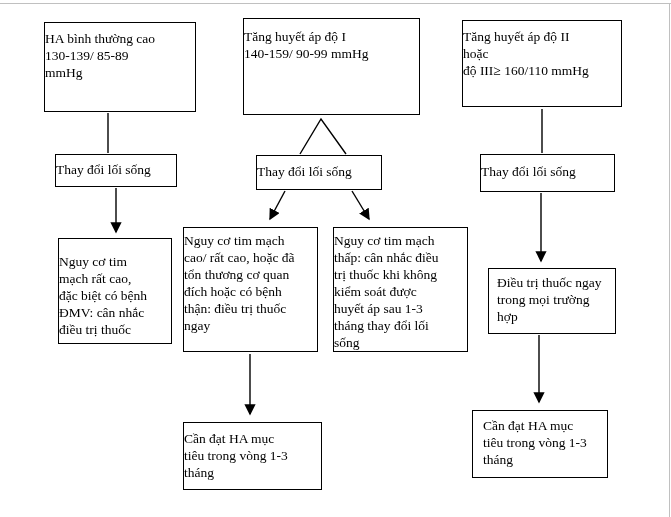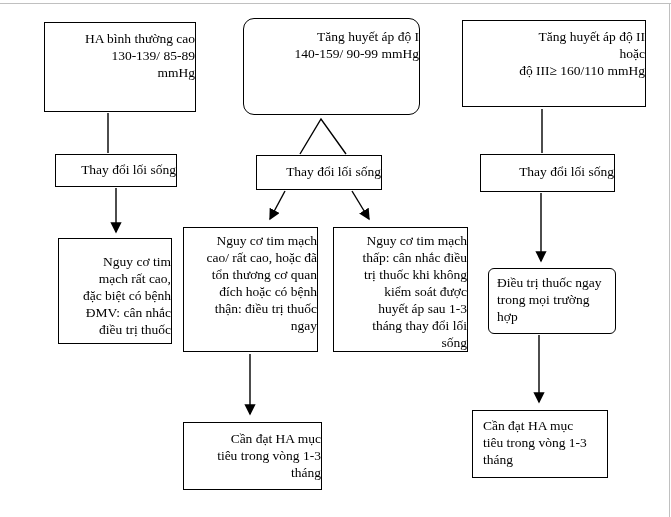--- a/index.html
+++ b/index.html
@@ -21,36 +21,36 @@
     background: #c0c0c0;
   }
   .box {
     position: absolute;
     box-sizing: border-box;
     border: 1.5px solid #000000;
     background: #ffffff;
     font-size: 13.5px;
     line-height: 1.26;
     white-space: pre-line;
-    text-align: right;
+    text-align: left;
   }
   .box.align-left { text-align: left; }
   #connectors { position: absolute; top: 0; left: 0; }
 
   
   #box-normal-high   { left: 44px;  top: 22px;  width: 152px; height: 90px;  padding-top: 7px; }
-  #box-grade1        { left: 243px; top: 18px;  width: 177px; height: 97px;  padding-top: 9px; border-radius: 11px; }
-  #box-grade23       { left: 462px; top: 20px;  width: 184px; height: 87px;  padding-top: 7px; }
+  #box-grade1        { left: 243px; top: 18px;  width: 177px; height: 97px;  padding-top: 9px; }
+  #box-grade23       { left: 462px; top: 20px;  width: 160px; height: 87px;  padding-top: 7px; }
   #box-lifestyle-l   { left: 55px;  top: 154px; width: 122px; height: 33px;  padding-top: 6px; }
   #box-lifestyle-m   { left: 256px; top: 155px; width: 126px; height: 35px;  padding-top: 7px; }
   #box-lifestyle-r   { left: 480px; top: 154px; width: 135px; height: 38px;  padding-top: 8px; }
   #box-risk-veryhigh { left: 58px;  top: 238px; width: 114px; height: 106px; padding-top: 14px; }
   #box-risk-high     { left: 183px; top: 227px; width: 135px; height: 125px; padding-top: 4px; }
   #box-risk-low      { left: 333px; top: 227px; width: 135px; height: 125px; padding-top: 4px; }
-  #box-treat-now     { left: 488px; top: 268px; width: 128px; height: 66px;  padding: 5px 8px; border-radius: 6px; }
+  #box-treat-now     { left: 488px; top: 268px; width: 128px; height: 66px;  padding: 5px 8px; }
   #box-target-mid    { left: 183px; top: 422px; width: 139px; height: 68px;  padding-top: 7px; }
   #box-target-right  { left: 472px; top: 410px; width: 136px; height: 68px;  padding: 6px 10px; }
 </style>
 </head>
 <body>
 
 <div id="canvas">
 
   <div class="page-edge-top"></div>
   <div class="page-edge-right"></div>

